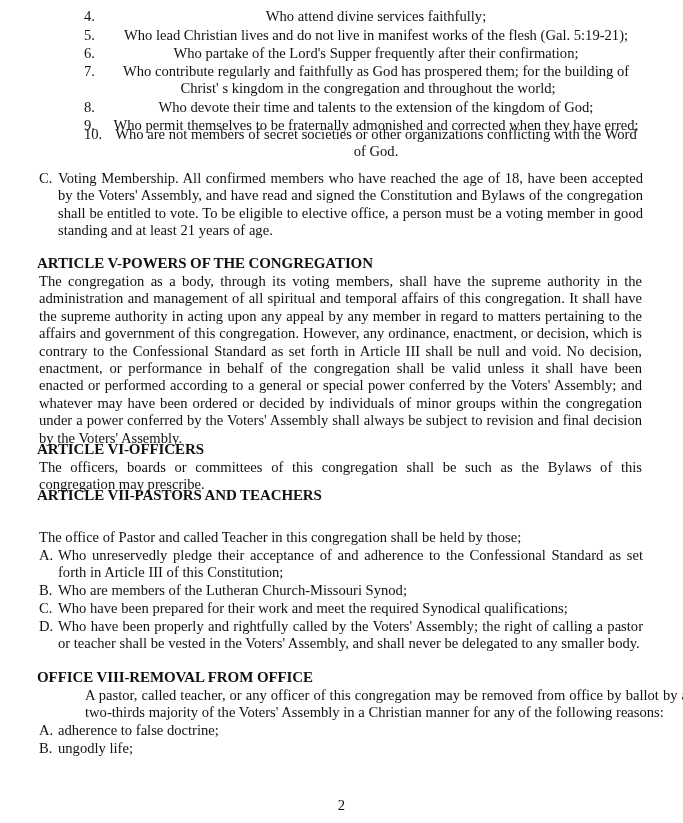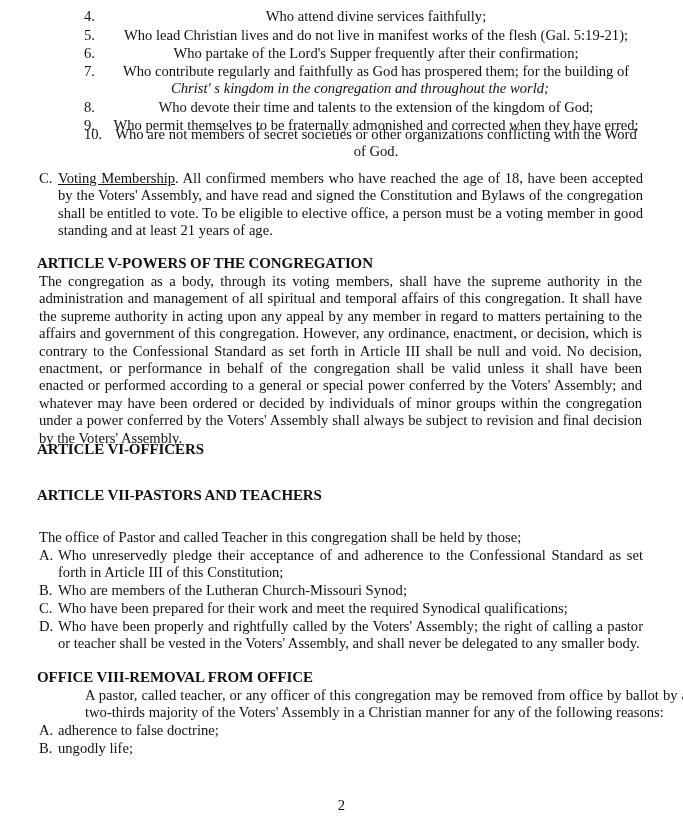--- a/index.html
+++ b/index.html
@@ -15,21 +15,21 @@
     .letter-block { position: absolute; left: 39px; width: 604px; }
     .letter-block .n { position: absolute; left: 0; top: 0; }
     .letter-block .t { display: block; margin-left: 19px; text-align: justify; }
     .heading {
       position: absolute; left: 37px; font-weight: bold; font-size: 15px;
       letter-spacing: -0.1px;
     }
     .para {
       position: absolute; left: 39px; width: 603px; text-align: justify;
     }
-    .u { text-decoration: underline; }
+    .u { }
     .page-num { position: absolute; left: 0; width: 683px; text-align: center; top: 797px; }
   </style>
 </head>
 <body>
 
 <div class="page">
 
   <div class="num-item" style="top:8px;">
     <span class="n">4.</span>
     <span class="t">Who attend divine services faithfully;</span>
@@ -38,21 +38,21 @@
     <span class="n">5.</span>
     <span class="t">Who lead Christian lives and do not live in manifest works of the flesh (Gal. 5:19-21);</span>
   </div>
   <div class="num-item" style="top:45px;">
     <span class="n">6.</span>
     <span class="t">Who partake of the Lord's Supper frequently after their confirmation;</span>
   </div>
   <div class="num-item" style="top:63px;">
     <span class="n">7.</span>
     <span class="t">Who contribute regularly and faithfully as God has prospered them; for the building of</span>
-    <span class="t" style="margin-left:10px;font-style:italic;">Christ' s kingdom in the congregation and throughout the world;</span>
+    <span class="t" style="margin-left:18px;">Christ' s kingdom in the congregation and throughout the world;</span>
   </div>
   <div class="num-item" style="top:99px;">
     <span class="n">8.</span>
     <span class="t">Who devote their time and talents to the extension of the kingdom of God;</span>
   </div>
   <div class="num-item" style="top:117px;">
     <span class="n">9.</span>
     <span class="t">Who permit themselves to be fraternally admonished and corrected when they have erred;</span>
   </div>
   <div class="num-item" style="top:126px;">
@@ -62,20 +62,21 @@
 
   <div class="letter-block" style="top:170px;">
     <span class="n">C.</span>
     <span class="t"><span class="u">Voting Membership</span><span>. All confirmed members who have reached the age of 18, have been accepted by the Voters' Assembly, and have read and signed the Constitution and Bylaws of the congregation shall be entitled to vote. To be eligible to elective office, a person must be a voting member in good standing and at least 21 years of age.</span></span>
   </div>
 
   <div class="heading" style="top:255px;">ARTICLE V-POWERS OF THE CONGREGATION</div>
   <div class="para" style="top:273px;">The congregation as a body, through its voting members, shall have the supreme authority in the administration and management of all spiritual and temporal affairs of this congregation. It shall have the supreme authority in acting upon any appeal by any member in regard to matters pertaining to the affairs and government of this congregation. However, any ordinance, enactment, or decision, which is contrary to the Confessional Standard as set forth in Article III shall be null and void. No decision, enactment, or performance in behalf of the congregation shall be valid unless it shall have been enacted or performed according to a general or special power conferred by the Voters' Assembly; and whatever may have been ordered or decided by individuals of minor groups within the congregation under a power conferred by the Voters' Assembly shall always be subject to revision and final decision by the Voters' Assembly.</div>
 
   <div class="heading" style="top:441px;text-align:center;">ARTICLE VI-OFFICERS</div>
+  <div class="para" style="top:459px;">The officers, boards or committees of this congregation shall be such as the Bylaws of this congregation may prescribe.</div>
 
   <div class="heading" style="top:487px;text-align:center;">ARTICLE VII-PASTORS AND TEACHERS</div>
   <div class="para" style="top:529px;">The office of Pastor and called Teacher in this congregation shall be held by those;</div>
   <div class="letter-block" style="top:547px;">
     <span class="n">A.</span>
     <span class="t">Who unreservedly pledge their acceptance of and adherence to the Confessional Standard as set forth in Article III of this Constitution;</span>
   </div>
   <div class="letter-block" style="top:582px;">
     <span class="n">B.</span>
     <span class="t">Who are members of the Lutheran Church-Missouri Synod;</span>

